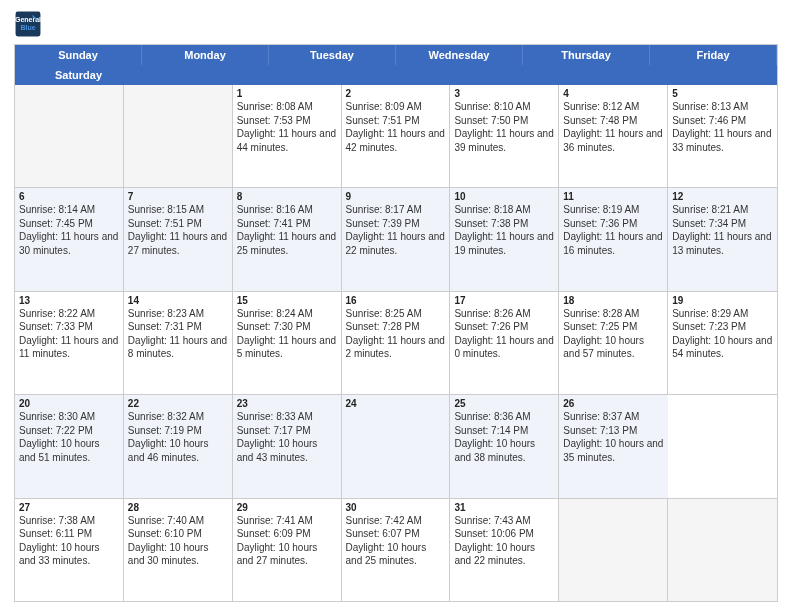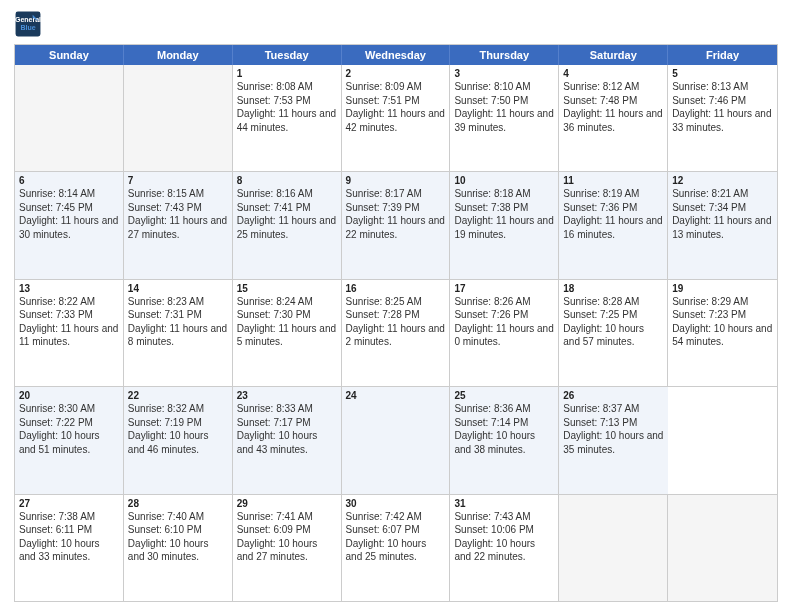--- a/index.html
+++ b/index.html
@@ -45,21 +45,21 @@
       color: #555;
     }
     .calendar {
       flex: 1;
       display: flex;
       flex-direction: column;
       border: 1px solid #ccc;
     }
     .cal-header {
       display: grid;
-      grid-template-columns: repeat(7, 1fr);
+      grid-template-columns: repeat(6, 1fr);
       background: #3a6bbf;
     }
     .cal-header-cell {
       color: #fff;
       font-size: 11px;
       font-weight: bold;
       text-align: center;
       padding: 4px 2px;
       border-right: 1px solid #5580cc;
     }
@@ -122,22 +122,22 @@
     </div>
   </div>
 
   <div class="calendar">
     <div class="cal-header">
     <div class="cal-header-cell">Sunday</div>
         <div class="cal-header-cell">Monday</div>
         <div class="cal-header-cell">Tuesday</div>
         <div class="cal-header-cell">Wednesday</div>
         <div class="cal-header-cell">Thursday</div>
+        <div class="cal-header-cell">Friday</div>
         <div class="cal-header-cell">Saturday</div>
-        <div class="cal-header-cell">Friday</div>
       </div>
     <div class="cal-body">
     <div class="cal-row">
           <div class="cal-cell empty"></div>
           <div class="cal-cell empty"></div>
           <div class="cal-cell">
             <div class="day-num">1</div>
             <div class="cell-text" style="white-space: pre-line;">Sunrise: 8:08 AM
 Sunset: 7:53 PM
 Daylight: 11 hours and 44 minutes.</div>
@@ -170,21 +170,21 @@
         <div class="cal-row">
           <div class="cal-cell alt-row">
             <div class="day-num">6</div>
             <div class="cell-text" style="white-space: pre-line;">Sunrise: 8:14 AM
 Sunset: 7:45 PM
 Daylight: 11 hours and 30 minutes.</div>
           </div>
           <div class="cal-cell alt-row">
             <div class="day-num">7</div>
             <div class="cell-text" style="white-space: pre-line;">Sunrise: 8:15 AM
-Sunset: 7:43 PM
+Sunset: 7:51 PM
 Daylight: 11 hours and 27 minutes.</div>
           </div>
           <div class="cal-cell alt-row">
             <div class="day-num">8</div>
             <div class="cell-text" style="white-space: pre-line;">Sunrise: 8:16 AM
 Sunset: 7:41 PM
 Daylight: 11 hours and 25 minutes.</div>
           </div>
           <div class="cal-cell alt-row">
             <div class="day-num">9</div>

